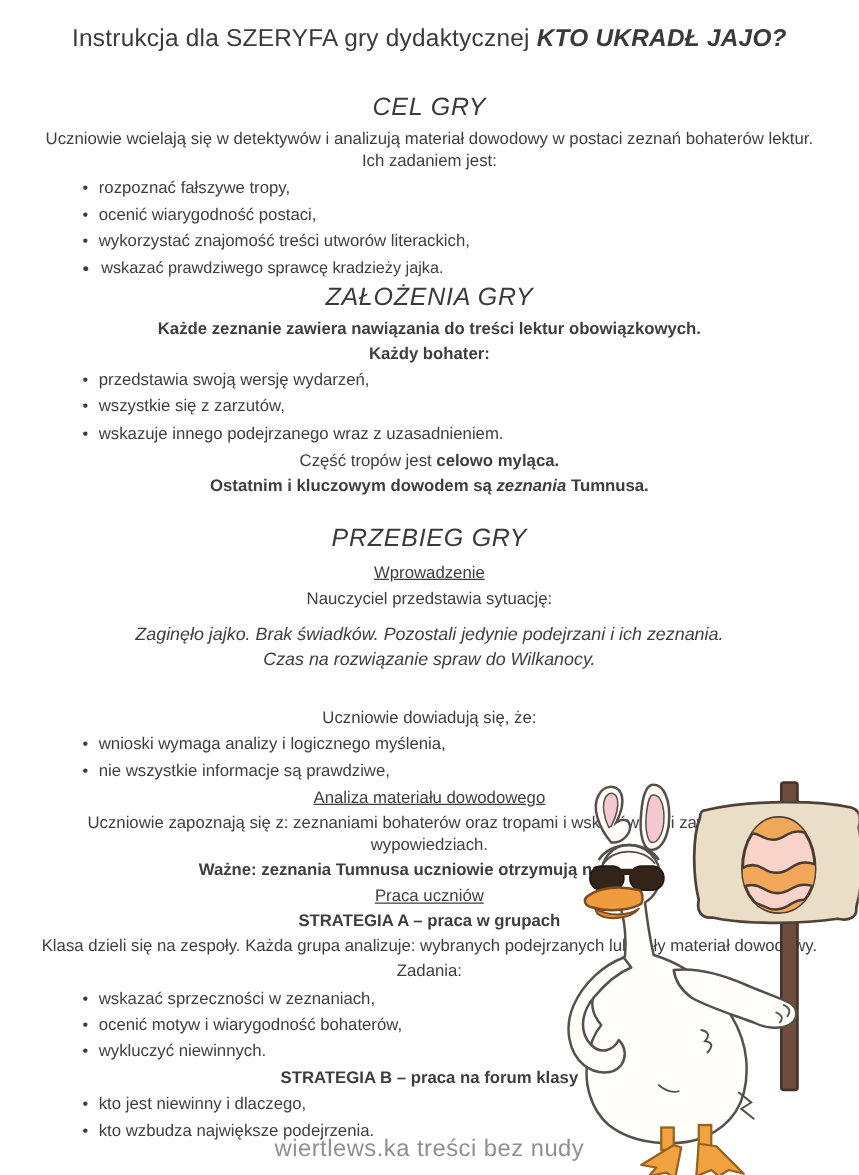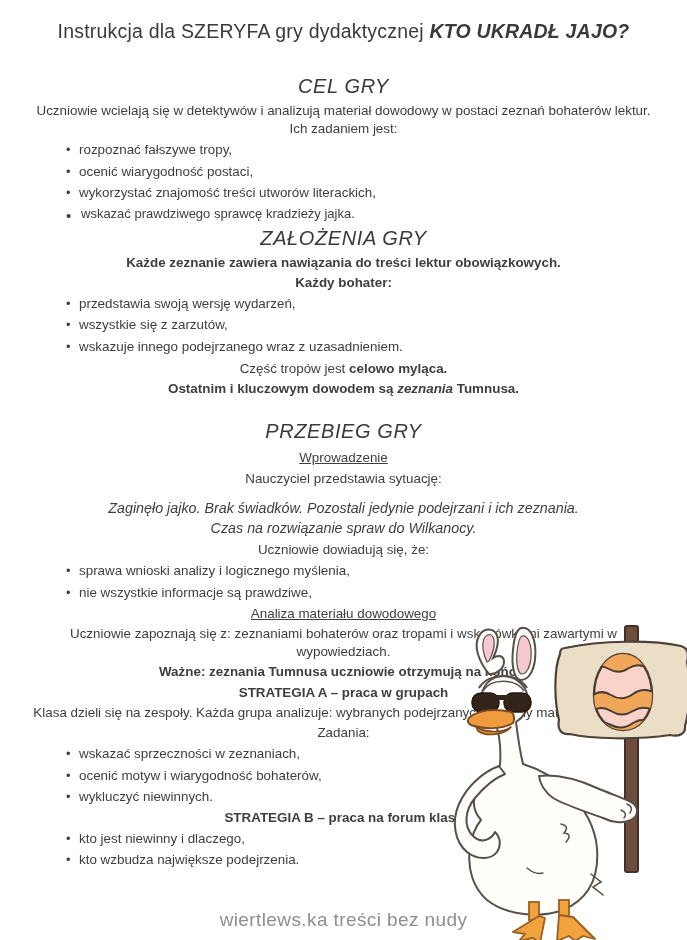--- a/index.html
+++ b/index.html
@@ -20,21 +20,21 @@
   }
   #head-cel{margin-top:32px;}
   #head-zal{margin-top:4px;}
   #head-prz{margin-top:22px;}
   p{margin:0;font-size:13.4px;line-height:1.36;}
   .center{text-align:center;}
   .bold{font-weight:700;}
   .boldital{font-weight:700;font-style:italic;}
   .underl{text-decoration:underline;}
   .mt2{margin-top:2px;} .mt4{margin-top:4px;} .mt6{margin-top:6px;}
-  .mt10{margin-top:2px;}
+  .mt10{margin-top:26px;}
   ul{list-style:none;margin:3px 0 2px 0;padding:0 0 0 38px;}
   ul li{
     font-size:13.4px;line-height:1.36;margin:3px 0;position:relative;padding-left:13px;
   }
   ul li::before{
     content:"•";position:absolute;left:0;top:0;font-size:13px;color:#3e3e3e;
   }
   ul.big li{font-size:13px;margin:2px 0;padding-left:15px;}
   ul.big li::before{font-size:15px;top:1px;}
   .quote{font-size:14.3px;font-style:italic;line-height:1.45;margin-top:10px;}
@@ -76,26 +76,27 @@
   <p class="center mt4"><span>Część tropów jest</span> <span class="bold">celowo myląca.</span></p>
   <p class="center bold mt2"><span>Ostatnim i kluczowym dowodem są</span> <span class="boldital">zeznania</span> <span>Tumnusa.</span></p>
 
   <h2 class="sec-head" id="head-prz">PRZEBIEG GRY</h2>
   <p class="center underl mt6">Wprowadzenie</p>
   <p class="center mt2">Nauczyciel przedstawia sytuację:</p>
   <p class="center quote">Zaginęło jajko. Brak świadków. Pozostali jedynie podejrzani i ich zeznania.</p>
   <p class="center quote" style="margin-top:0;">Czas na rozwiązanie spraw do Wilkanocy.</p>
   <p class="center mt10">Uczniowie dowiadują się, że:</p>
   <ul>
-    <li>sprawa wnioski analizy i logicznego myślenia,</li>
+    <li>wnioski wymaga analizy i logicznego myślenia,</li>
     <li>nie wszystkie informacje są prawdziwe,</li>
   </ul>
   <p class="center underl mt2">Analiza materiału dowodowego</p>
   <p class="center mt2">Uczniowie zapoznają się z: zeznaniami bohaterów oraz tropami i wskazówkami zawartymi w wypowiedziach.</p>
   <p class="center bold mt2">Ważne: zeznania Tumnusa uczniowie otrzymują na końcu.</p>
+  <p class="center underl mt2">Praca uczniów</p>
   <p class="center bold mt2">STRATEGIA A – praca w grupach</p>
   <p class="center mt2">Klasa dzieli się na zespoły. Każda grupa analizuje: wybranych podejrzanych lub cały materiał dowodowy.</p>
   <p class="center mt2">Zadania:</p>
   <ul>
     <li>wskazać sprzeczności w zeznaniach,</li>
     <li>ocenić motyw i wiarygodność bohaterów,</li>
     <li>wykluczyć niewinnych.</li>
   </ul>
   <p class="center bold mt2">STRATEGIA B – praca na forum klasy</p>
   <ul>

